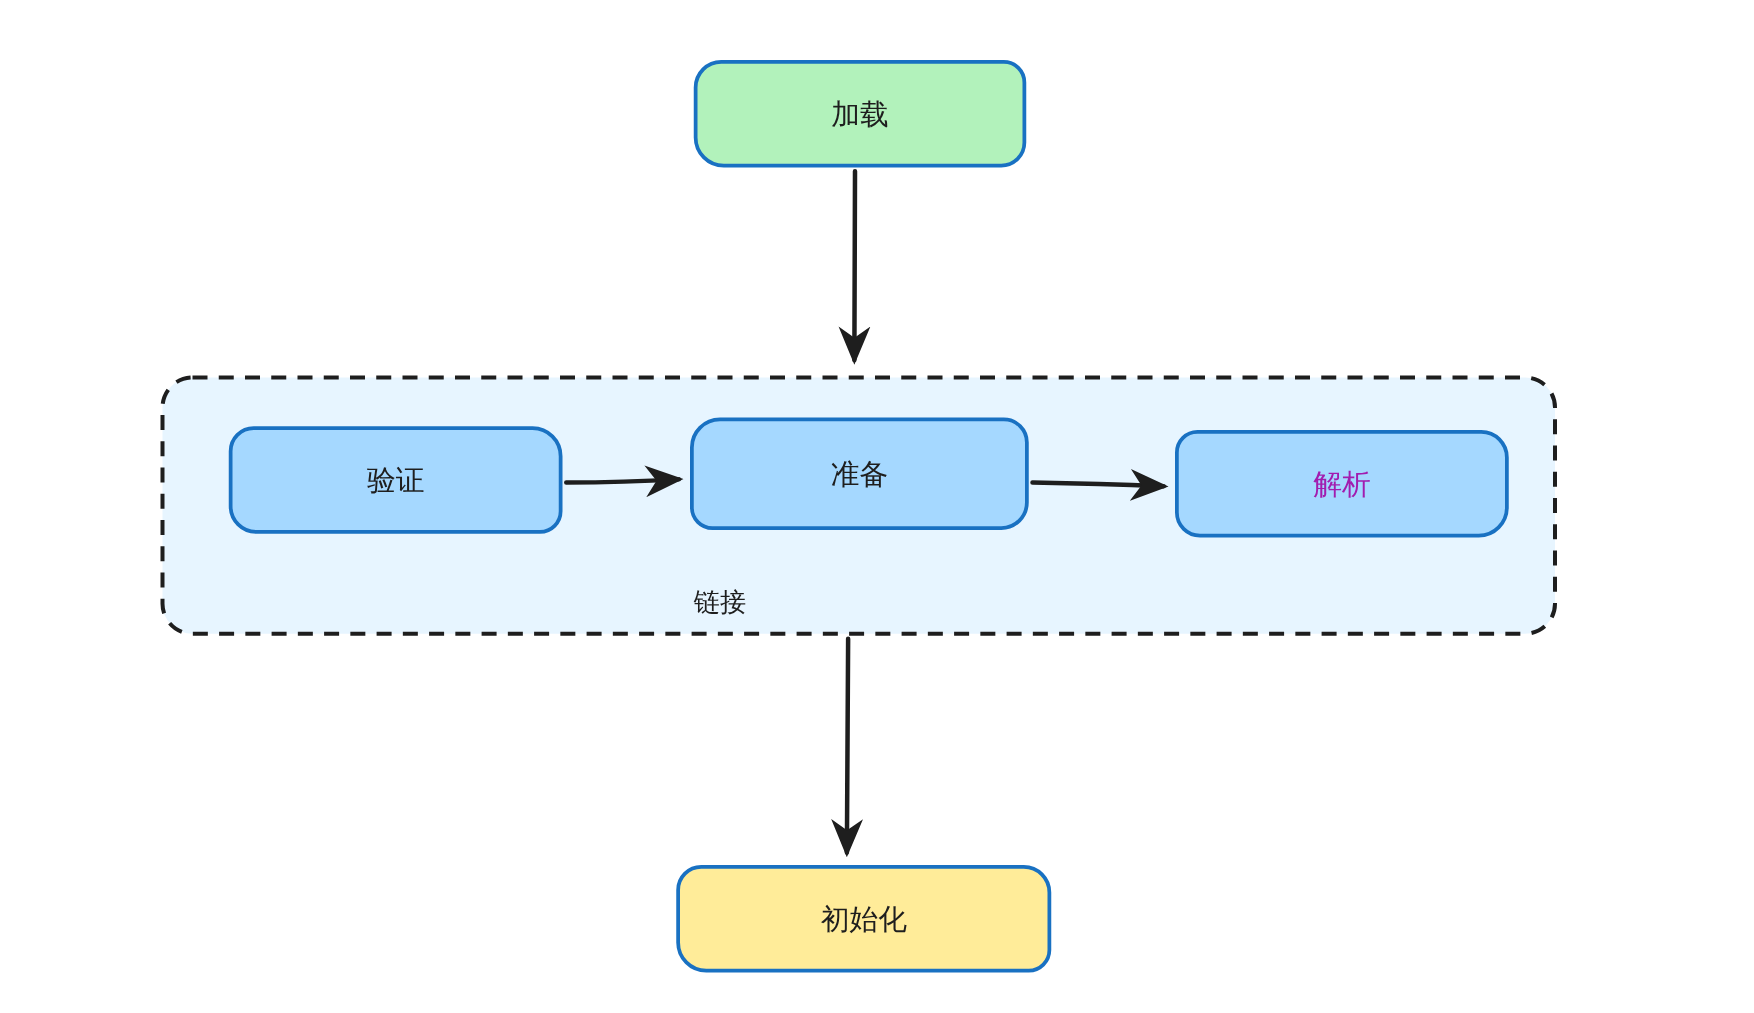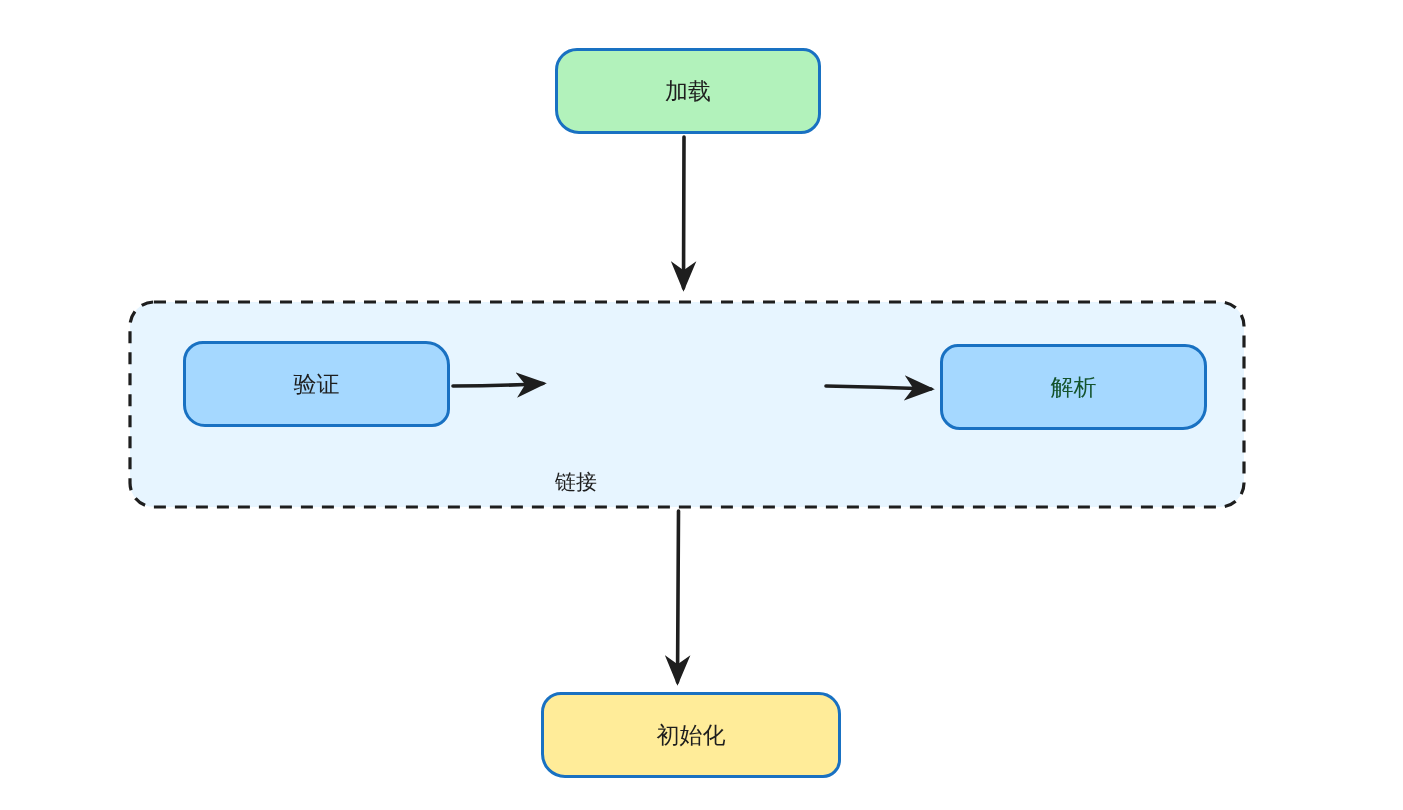--- a/index.html
+++ b/index.html
@@ -65,22 +65,25 @@
   </svg>
 
   <div class="node node-load" style="background: rgb(178, 242, 187); border-color: rgb(25, 113, 194); color: rgb(30, 30, 30);">
     <span>加载</span>
   </div>
 
   <div class="node node-verify" style="background: rgb(165, 216, 255); border-color: rgb(25, 113, 194); color: rgb(30, 30, 30);">
     <span>验证</span>
   </div>
 
+  <div class="node node-prepare" style="background: rgb(165, 216, 255); border-color: rgb(25, 113, 194); color: rgb(30, 30, 30);">
+    <span>准备</span>
+  </div>
 
-  <div class="node node-resolve" style="background: rgb(165, 216, 255); border-color: rgb(25, 113, 194); color: #14532d;">
+  <div class="node node-resolve" style="background: rgb(165, 216, 255); border-color: rgb(25, 113, 194); color: #a21caf;">
     <span>解析</span>
   </div>
 
   <div class="group-label" style="color: rgb(30, 30, 30);">
     <span>链接</span>
   </div>
 
   <div class="node node-init" style="background: rgb(255, 236, 153); border-color: rgb(25, 113, 194); color: rgb(30, 30, 30);">
     <span>初始化</span>
   </div>

